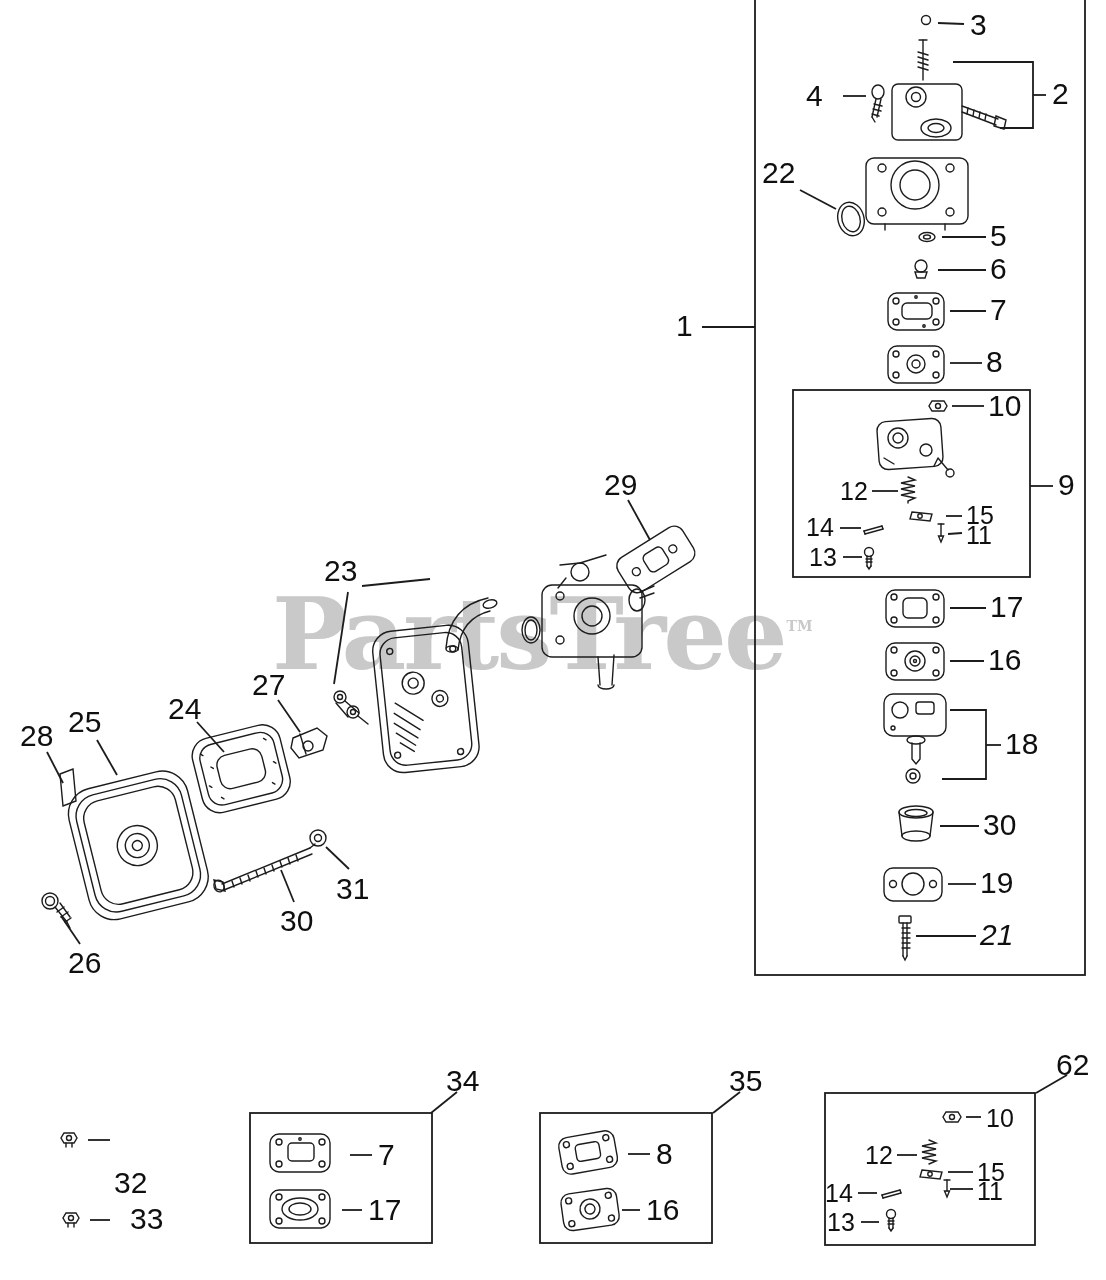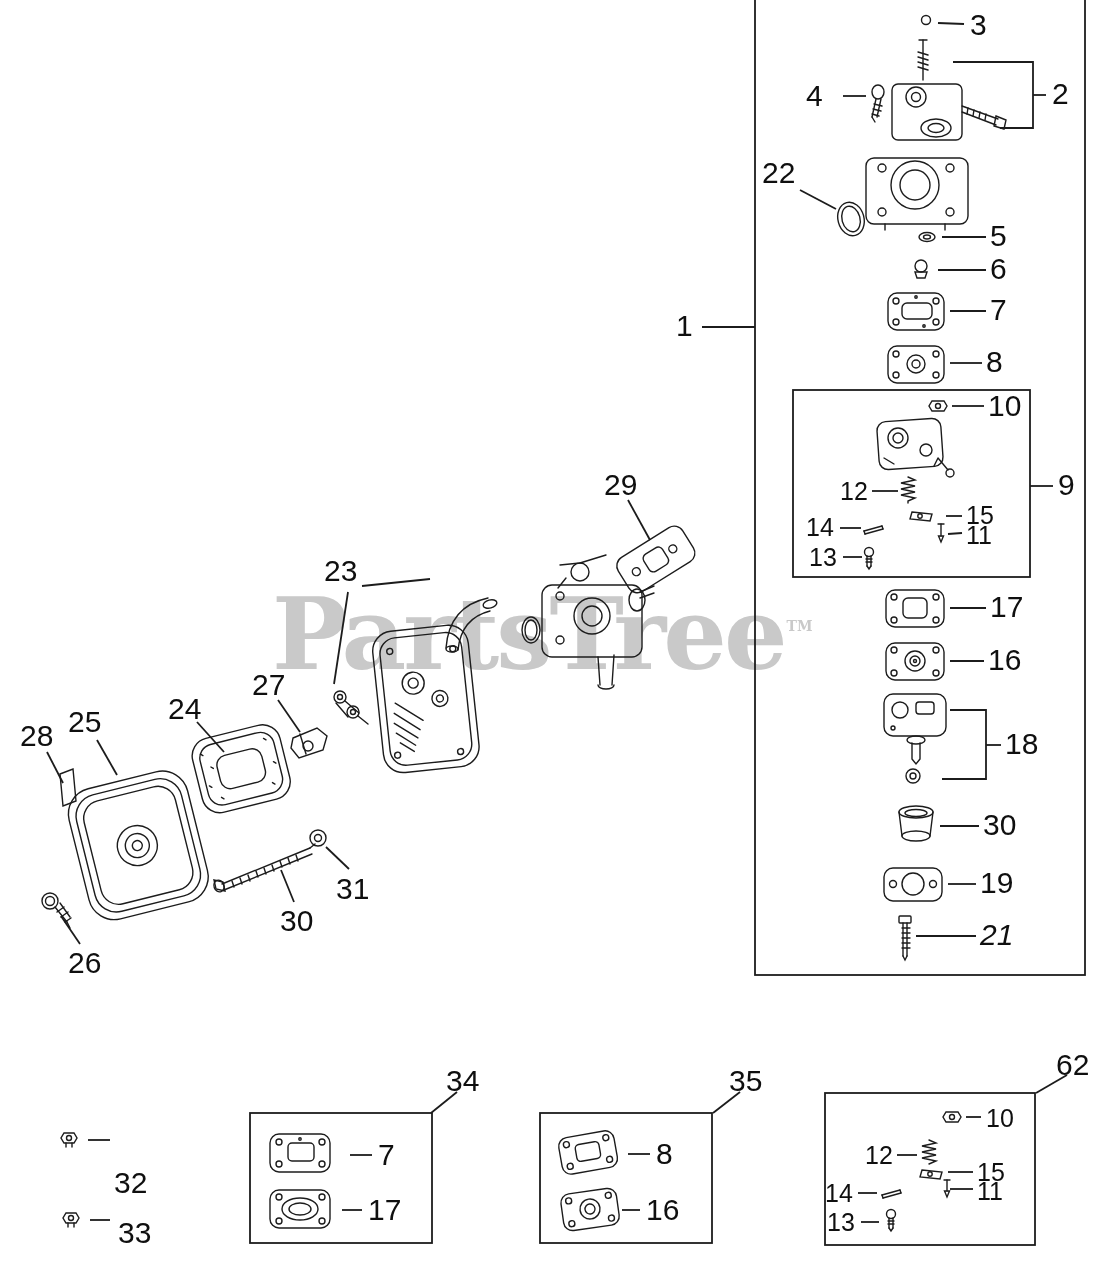--- a/index.html
+++ b/index.html
@@ -472,21 +472,21 @@
   <div class="co" style="left:324px; top:556px;">23</div>
   <div class="co" style="left:252px; top:670px;">27</div>
   <div class="co" style="left:168px; top:694px;">24</div>
   <div class="co" style="left:20px; top:721px;">28</div>
   <div class="co" style="left:68px; top:707px;">25</div>
   <div class="co" style="left:336px; top:874px;">31</div>
   <div class="co" style="left:280px; top:906px;">30</div>
   <div class="co" style="left:68px; top:948px;">26</div>
 
   <div class="co" style="left:114px; top:1124px;margin-top:44px;">32</div>
-  <div class="co" style="left:118px; top:1204px;margin-top:14px;">33</div>
+  <div class="co" style="left:130px; top:1204px;">33</div>
   <div class="co" style="left:446px; top:1066px;">34</div>
   <div class="co" style="left:729px; top:1066px;text-align:right;">35</div>
   <div class="co" style="left:1056px; top:1050px;">62</div>
 
   <div class="co" style="left:378px; top:1140px;">7</div>
   <div class="co" style="left:368px; top:1195px;">17</div>
   <div class="co" style="left:656px; top:1139px;">8</div>
   <div class="co" style="left:646px; top:1195px;">16</div>
   <div class="co sm" style="left:986px; top:1106px;">10</div>
   <div class="co sm" style="left:865px; top:1143px;">12</div>

